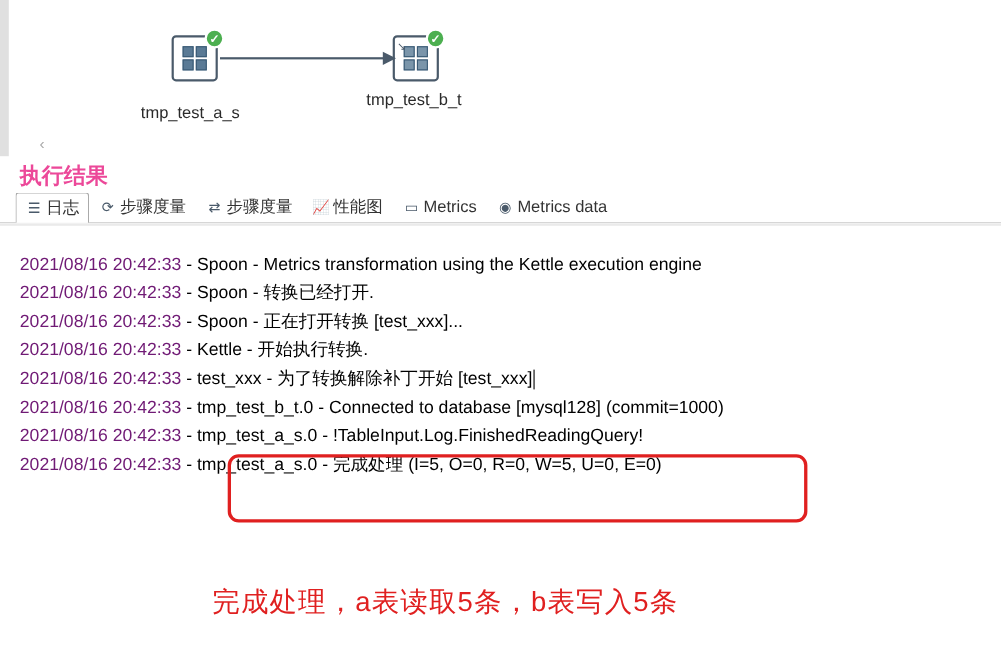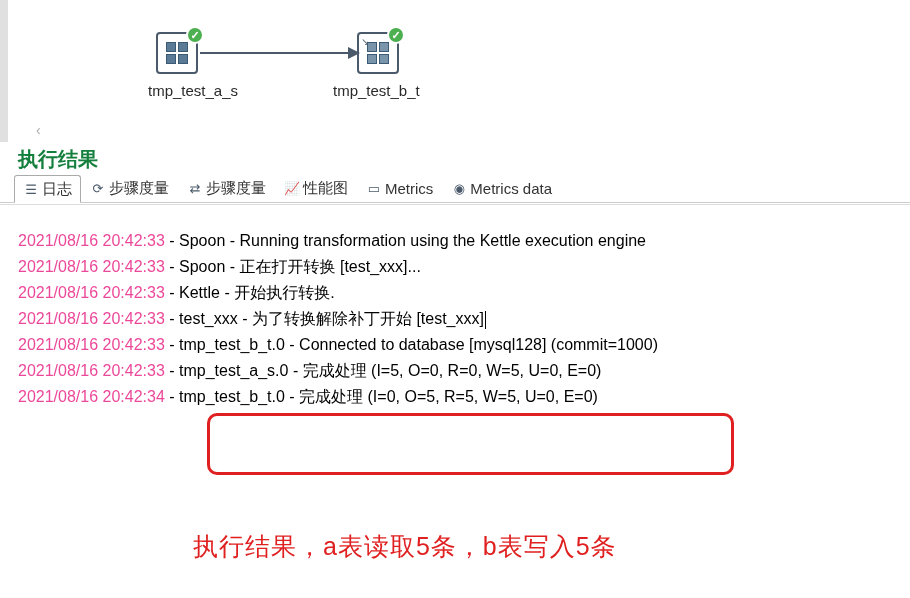--- a/index.html
+++ b/index.html
@@ -45,21 +45,21 @@
       color: #fff;
       font-size: 11px;
       font-weight: bold;
     }
     .step-label {
       position: absolute;
       font-size: 15px;
       color: #2a2a2a;
       white-space: nowrap;
     }
-    .label-a { left: 120px; top: 82px; margin-left: 20px; }
+    .label-a { left: 120px; top: 94px; }
     .label-b { left: 325px; top: 82px; }
     .arrow-line {
       position: absolute;
       left: 192px; top: 52px;
       width: 155px;
       height: 2px;
       background: #4a5a6a;
     }
     .arrow-head {
       position: absolute;
@@ -73,21 +73,21 @@
       position: absolute;
       bottom: 4px;
       left: 28px;
       color: #aaa;
       font-size: 14px;
       cursor: pointer;
     }
     .panel-title {
       font-size: 20px;
       font-weight: bold;
-      color: #15803d;
+      color: #ec4899;
       padding: 4px 18px 2px;
     }
     .tabs {
       display: flex;
       border-bottom: 1px solid #ccc;
       padding-left: 14px;
       gap: 0;
     }
     .tab {
       display: flex;
@@ -120,21 +120,21 @@
       margin-top: 1px;
     }
     .log-area {
       padding: 2px 18px;
       font-size: 16px;
       line-height: 26px;
     }
     .log-line {
       white-space: nowrap;
     }
-    .ts { color: #ec4899; }
+    .ts { color: #701a75; }
     .cursor-bar {
       display: inline-block;
       width: 1px; height: 18px;
       background: #000;
       vertical-align: middle;
       margin-left: 1px;
     }
     .highlight-box {
       position: absolute;
       border: 3px solid #e02020;
@@ -224,23 +224,24 @@
   </div>
   <div class="tab">
     <span class="tab-icon">◉</span>
     <span>Metrics data</span>
   </div>
 </div>
 
 <div class="toolbar"></div>
 
 <div class="log-area">
-  <div class="log-line"><span class="ts">2021/08/16 20:42:33</span><span> - Spoon - Running transformation using the Kettle execution engine</span></div>
+  <div class="log-line"><span class="ts">2021/08/16 20:42:33</span><span> - Spoon - Metrics transformation using the Kettle execution engine</span></div>
+  <div class="log-line"><span class="ts">2021/08/16 20:42:33</span><span> - Spoon - 转换已经打开.</span></div>
   <div class="log-line"><span class="ts">2021/08/16 20:42:33</span><span> - Spoon - 正在打开转换 [test_xxx]...</span></div>
   <div class="log-line"><span class="ts">2021/08/16 20:42:33</span><span> - Kettle - 开始执行转换.</span></div>
   <div class="log-line"><span class="ts">2021/08/16 20:42:33</span><span> - test_xxx - 为了转换解除补丁开始  [test_xxx]</span><span class="cursor-bar"></span></div>
   <div class="log-line"><span class="ts">2021/08/16 20:42:33</span><span> - tmp_test_b_t.0 - Connected to database [mysql128] (commit=1000)</span></div>
+  <div class="log-line"><span class="ts">2021/08/16 20:42:33</span><span> - tmp_test_a_s.0 - !TableInput.Log.FinishedReadingQuery!</span></div>
   <div class="log-line"><span class="ts">2021/08/16 20:42:33</span><span> - tmp_test_a_s.0 - 完成处理 (I=5, O=0, R=0, W=5, U=0, E=0)</span></div>
-  <div class="log-line"><span class="ts">2021/08/16 20:42:34</span><span> - tmp_test_b_t.0 - 完成处理 (I=0, O=5, R=5, W=5, U=0, E=0)</span></div>
 </div>
 
 <div class="highlight-box hl1"></div>
-<div class="annotation">执行结果，a表读取5条，b表写入5条</div>
+<div class="annotation">完成处理，a表读取5条，b表写入5条</div>
 
 </body></html>

